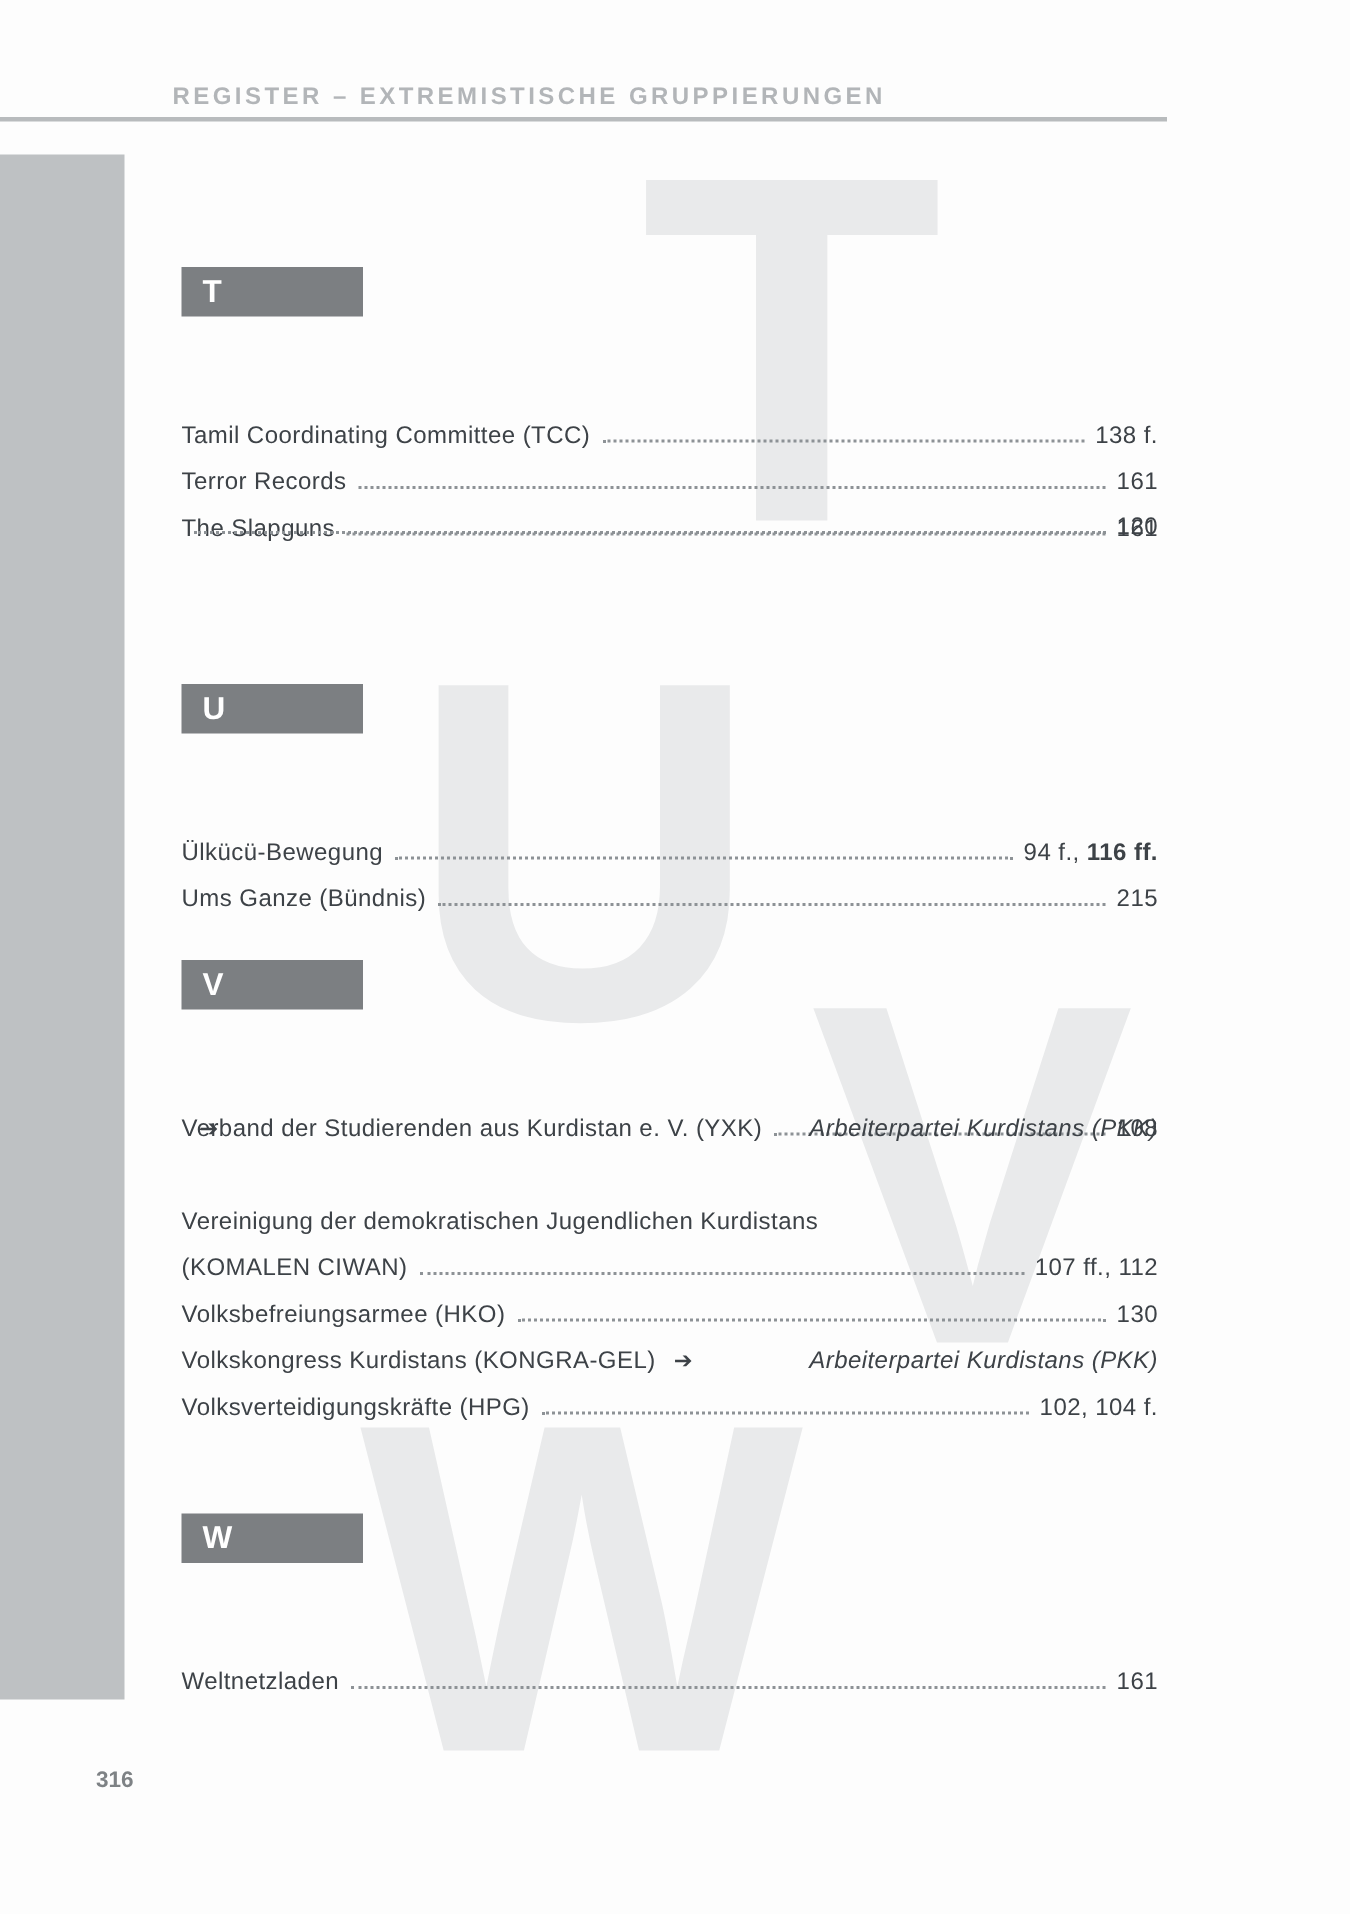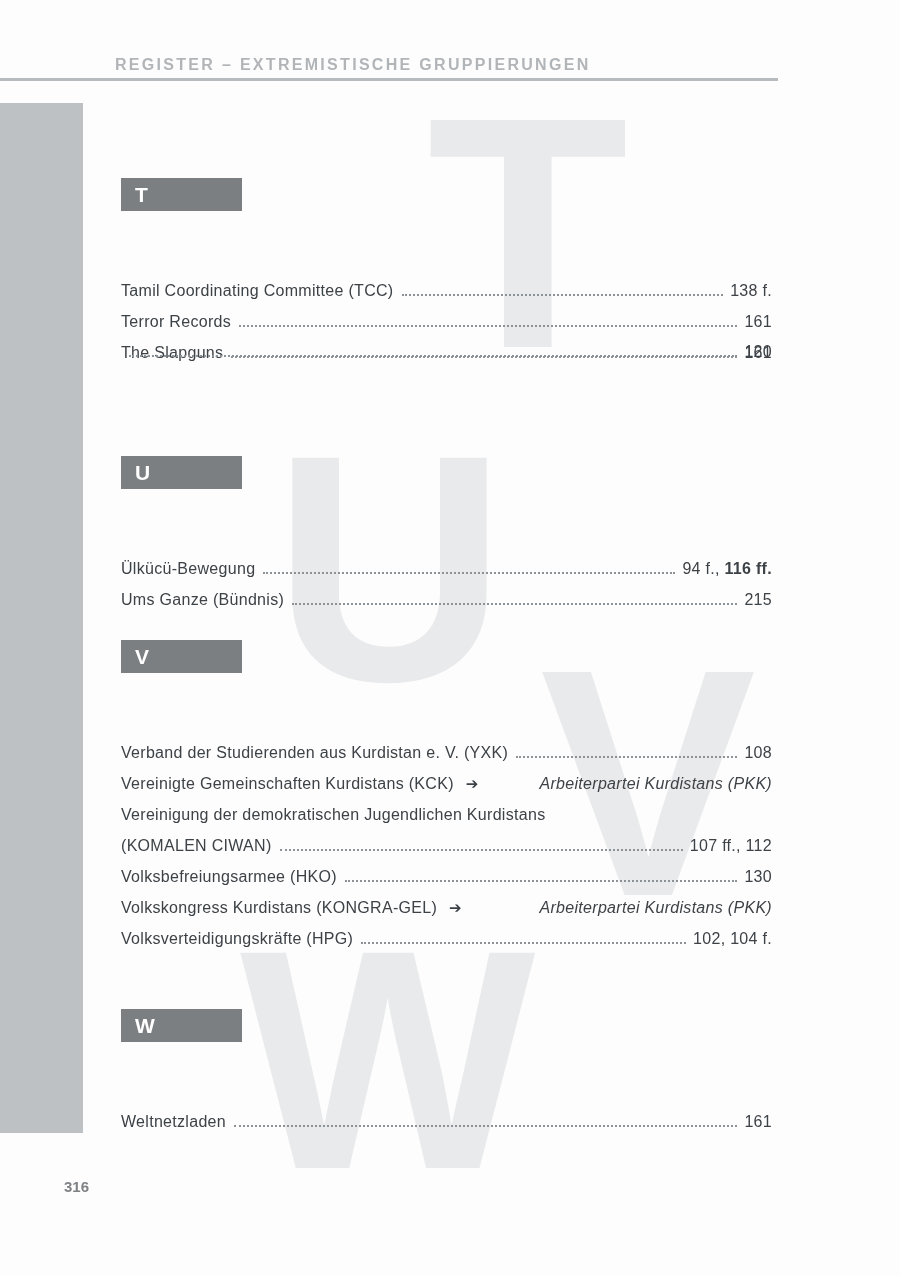--- a/index.html
+++ b/index.html
@@ -124,21 +124,20 @@
 </div>
 <div class="section sec-2">
   <div class="section-box">V</div>
   <div class="entries">
       <div class="row">
         <span class="label">Verband der Studierenden aus Kurdistan e. V. (YXK)</span>
         <span class="leader"></span>
         <span class="pages">108</span>
       </div>
       <div class="row">
-        <span class="label">Vereinigte Gemeinschaften Kurdistans (KCK)</span>
         <span class="arrow">➔</span>
         <span class="xref">Arbeiterpartei Kurdistans (PKK)</span>
       </div>
       <div class="row">
         <span class="label">Vereinigung der demokratischen Jugendlichen Kurdistans</span>
       </div>
       <div class="row">
         <span class="label">(KOMALEN CIWAN)</span>
         <span class="leader"></span>
         <span class="pages">107 ff., 112</span>

